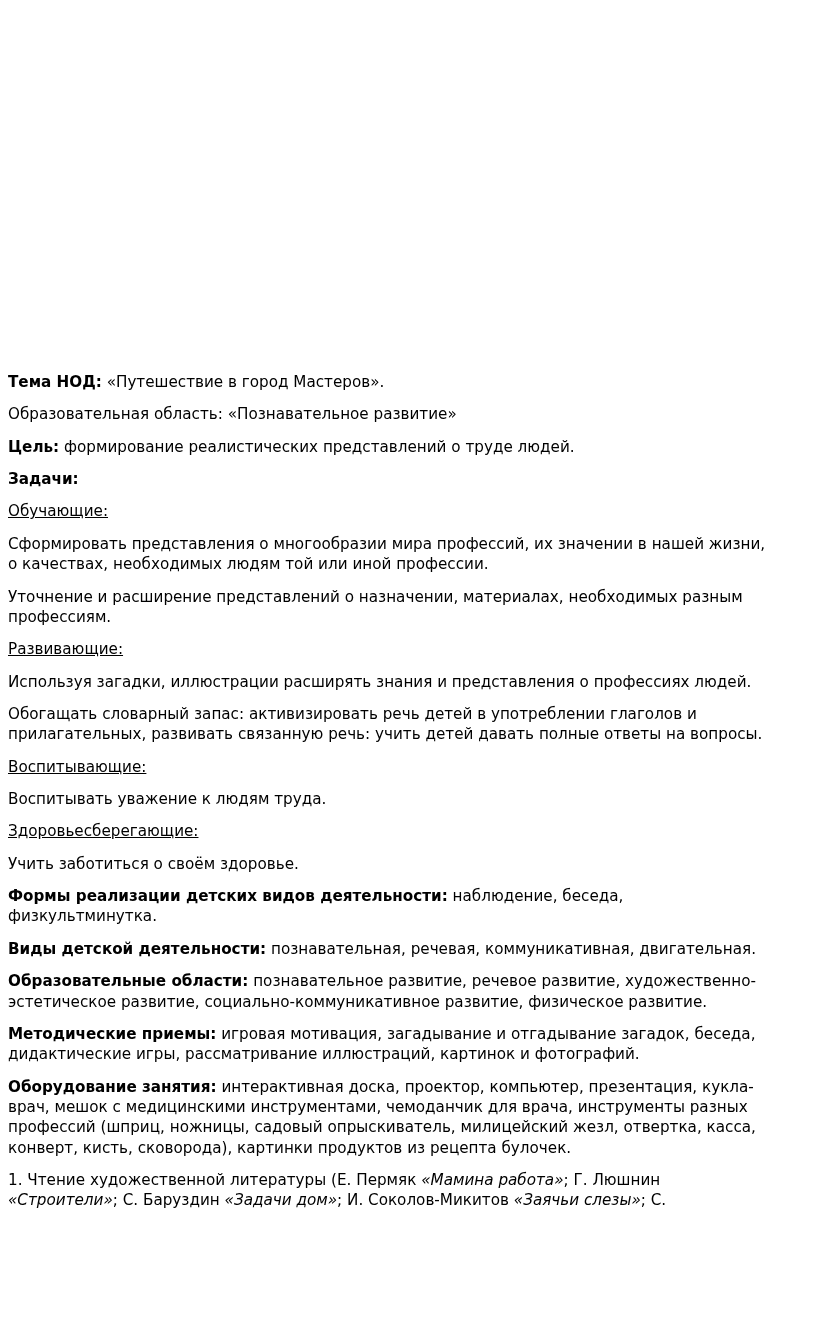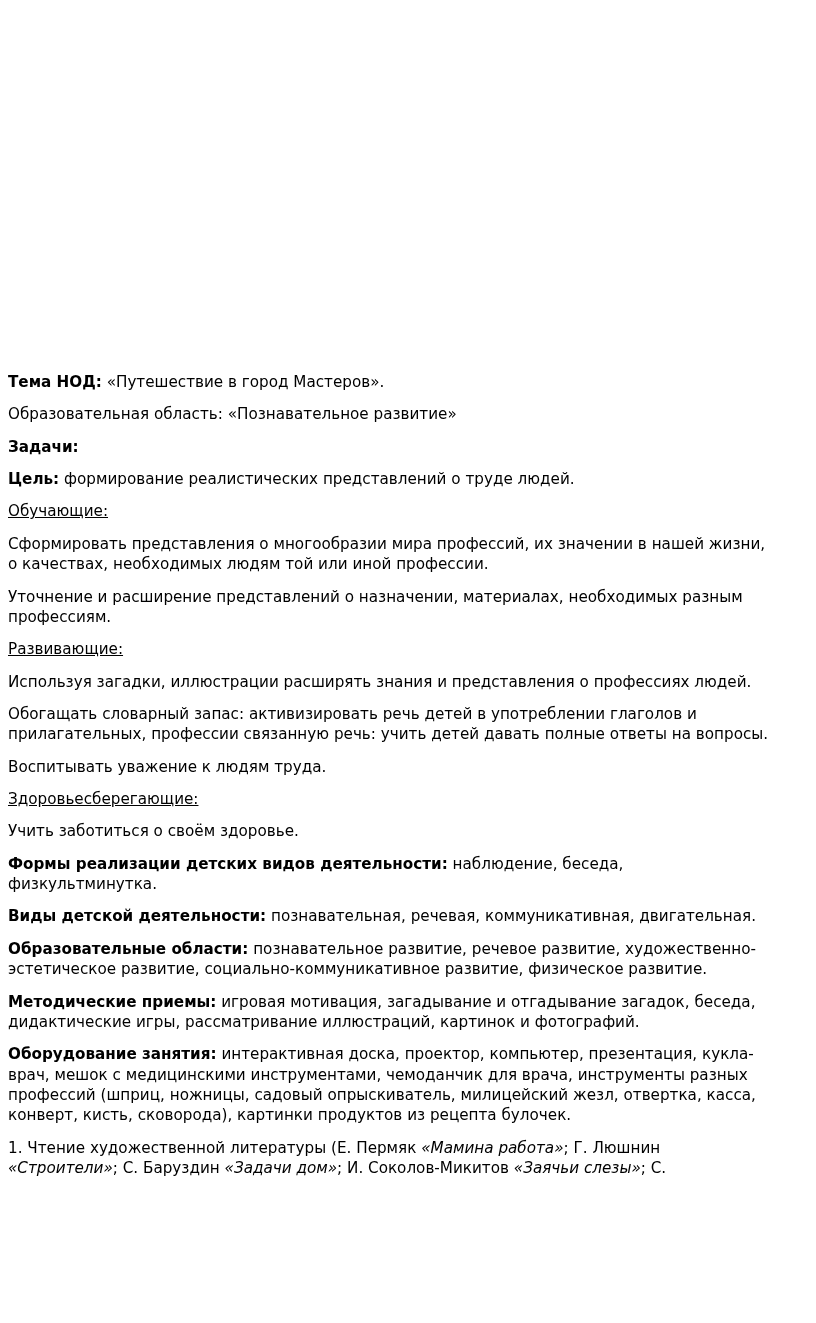--- a/index.html
+++ b/index.html
@@ -42,28 +42,29 @@
   }
 </style>
 </head>
 <body>
 
 <div class="page">
   <div class="doc-body" id="doc-body">
 
   <p class="para"><span class="b">Тема НОД:</span><span> «Путешествие в город Мастеров».</span></p>
       <p class="para"><span>Образовательная область</span><span>: «Познавательное развитие»</span></p>
+      <p class="para"><span class="b">Цель:</span><span> формирование реалистических представлений о труде людей.</span></p>
       <p class="para"><span class="b">Задачи:</span></p>
-      <p class="para"><span class="b">Цель:</span><span> формирование реалистических представлений о труде людей.</span></p>
       <p class="para"><span class="bu">Обучающие:</span></p>
       <p class="para"><span>Сформировать представления о многообразии мира профессий, их значении в нашей жизни, о качествах, необходимых людям той или иной профессии.</span></p>
       <p class="para"><span>Уточнение и расширение представлений о назначении, материалах, необходимых разным профессиям.</span></p>
       <p class="para"><span class="bu">Развивающие:</span></p>
       <p class="para"><span>Используя загадки, иллюстрации расширять знания и представления о профессиях людей.</span></p>
-      <p class="para"><span>Обогащать словарный запас: активизировать речь детей в употреблении глаголов и прилагательных, профессии связанную речь: учить детей давать полные ответы на вопросы.</span></p>
+      <p class="para"><span>Обогащать словарный запас: активизировать речь детей в употреблении глаголов и прилагательных, развивать связанную речь: учить детей давать полные ответы на вопросы.</span></p>
+      <p class="para"><span class="bu">Воспитывающие:</span></p>
       <p class="para"><span>Воспитывать уважение к людям труда.</span></p>
       <p class="para"><span class="bu">Здоровьесберегающие:</span></p>
       <p class="para"><span>Учить заботиться о своём здоровье.</span></p>
       <p class="para"><span class="b">Формы реализации детских видов деятельности:</span><span> наблюдение, беседа, физкультминутка.</span></p>
       <p class="para"><span class="b">Виды детской деятельности:</span><span> познавательная, речевая, коммуникативная, двигательная.</span></p>
       <p class="para"><span class="b">Образовательные области:</span><span> познавательное развитие, речевое развитие, художественно-эстетическое развитие, социально-коммуникативное развитие, физическое развитие.</span></p>
       <p class="para"><span class="b">Методические приемы:</span><span> игровая мотивация, загадывание и отгадывание загадок, беседа, дидактические игры, рассматривание иллюстраций, картинок и фотографий.</span></p>
       <p class="para"><span class="b">Оборудование занятия:</span><span> интерактивная доска, проектор, компьютер, презентация, кукла-врач, мешок с медицинскими инструментами, чемоданчик для врача, инструменты разных профессий (шприц, ножницы, садовый опрыскиватель, милицейский жезл, отвертка, касса, конверт, кисть, сковорода), картинки продуктов из рецепта булочек.</span></p>
       <p class="para"><span>1. Чтение художественной литературы (Е. Пермяк </span><span class="it">«Мамина работа»</span><span>; Г. Люшнин </span><span class="it">«Строители»</span><span>; С. Баруздин </span><span class="it">«Задачи дом»</span><span>; И. Соколов-Микитов </span><span class="it">«Заячьи слезы»</span><span>; С.</span></p>
     </div>

